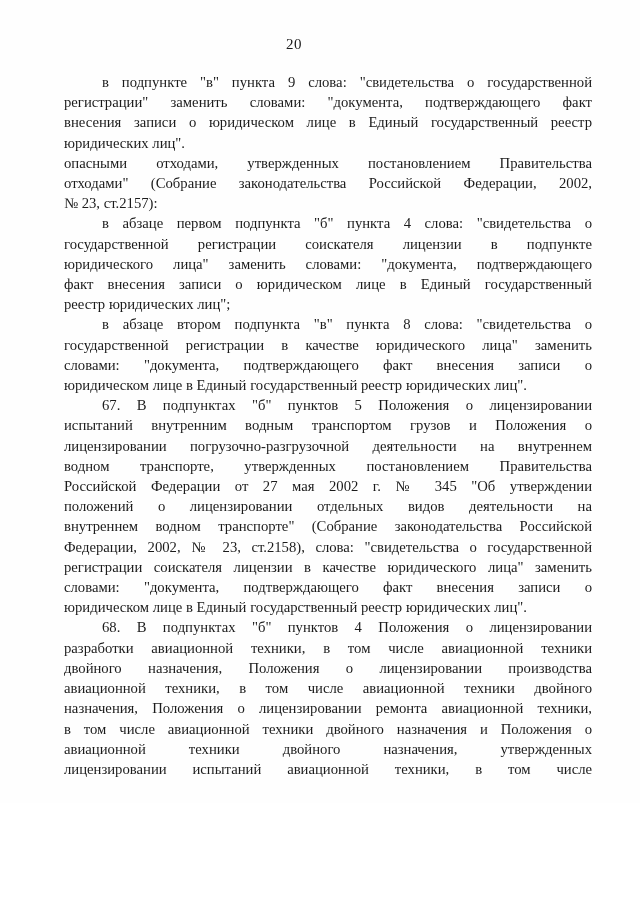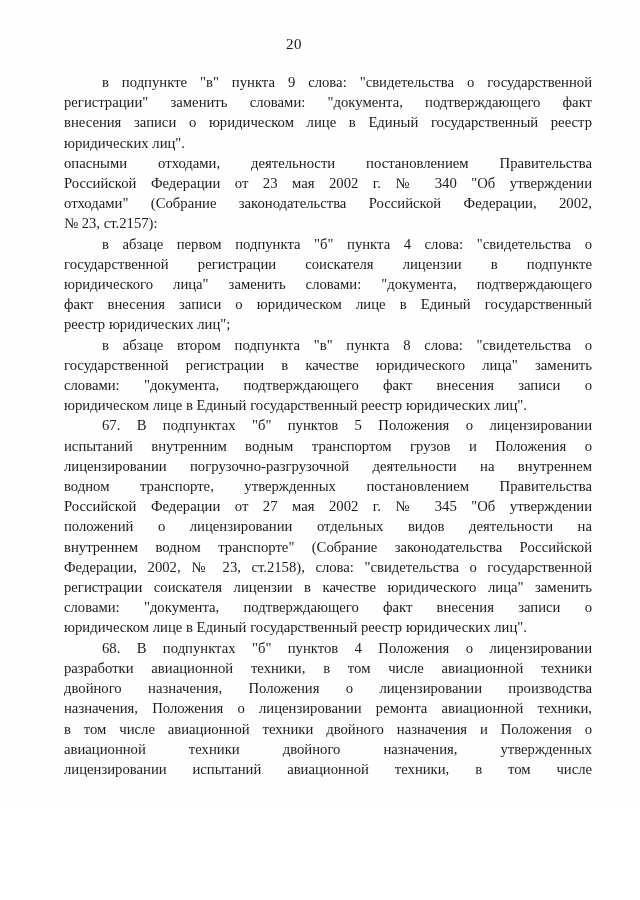--- a/index.html
+++ b/index.html
@@ -64,22 +64,21 @@
   <div class="page-number">20</div>
 
   <div class="doc-body">
       <div class="para">
         <div class="line first just">в подпункте "в" пункта 9 слова: "свидетельства о государственной</div>
         <div class="line just">регистрации" заменить словами: "документа, подтверждающего факт</div>
         <div class="line just">внесения записи о юридическом лице в Единый государственный реестр</div>
         <div class="line">юридических лиц".</div>
       </div>
       <div class="para">
-        <div class="line just">опасными отходами, деятельности постановлением Правительства</div>
-        <div class="line just">Российской Федерации от 23 мая 2002 г. № 340 "Об утверждении</div>
+        <div class="line just">опасными отходами, утвержденных постановлением Правительства</div>
         <div class="line just">отходами" (Собрание законодательства Российской Федерации, 2002,</div>
         <div class="line">№ 23, ст.2157):</div>
       </div>
       <div class="para">
         <div class="line first just">в абзаце первом подпункта "б" пункта 4 слова: "свидетельства о</div>
         <div class="line just">государственной регистрации соискателя лицензии в подпункте</div>
         <div class="line just">юридического лица" заменить словами: "документа, подтверждающего</div>
         <div class="line just">факт внесения записи о юридическом лице в Единый государственный</div>
         <div class="line">реестр юридических лиц";</div>
       </div>
@@ -99,20 +98,21 @@
         <div class="line just">внутреннем водном транспорте" (Собрание законодательства Российской</div>
         <div class="line just">Федерации, 2002, № 23, ст.2158), слова: "свидетельства о государственной</div>
         <div class="line just">регистрации соискателя лицензии в качестве юридического лица" заменить</div>
         <div class="line just">словами: "документа, подтверждающего факт внесения записи о</div>
         <div class="line">юридическом лице в Единый государственный реестр юридических лиц".</div>
       </div>
       <div class="para">
         <div class="line first just">68. В подпунктах "б" пунктов 4 Положения о лицензировании</div>
         <div class="line just">разработки авиационной техники, в том числе авиационной техники</div>
         <div class="line just">двойного назначения, Положения о лицензировании производства</div>
+        <div class="line just">авиационной техники, в том числе авиационной техники двойного</div>
         <div class="line just">назначения, Положения о лицензировании ремонта авиационной техники,</div>
         <div class="line just">в том числе авиационной техники двойного назначения и Положения о</div>
         <div class="line just">авиационной техники двойного назначения, утвержденных</div>
         <div class="line just">лицензировании испытаний авиационной техники, в том числе</div>
       </div>
     </div>
 
   <div class="doc-footer">22090418.doc</div>
 </div>
 

